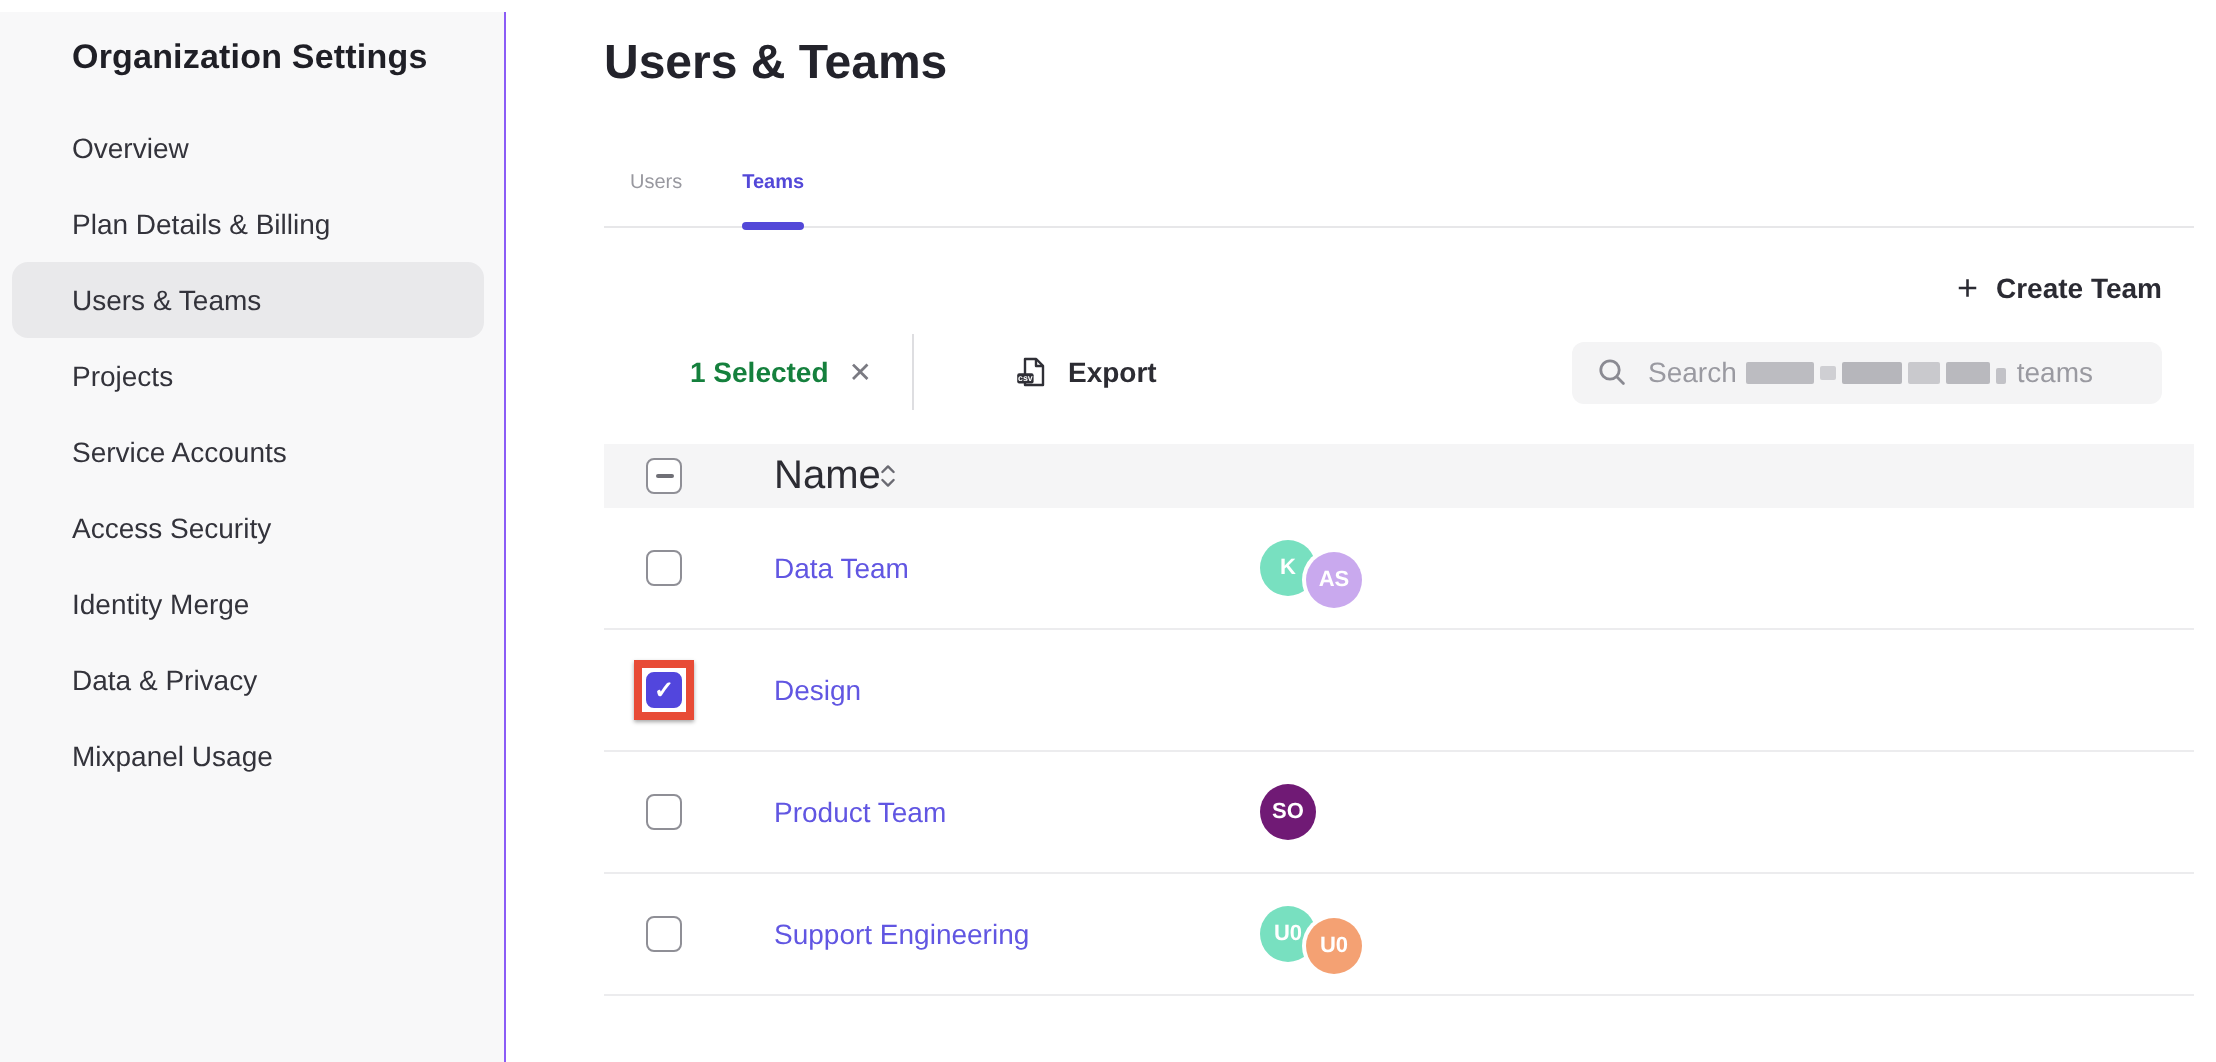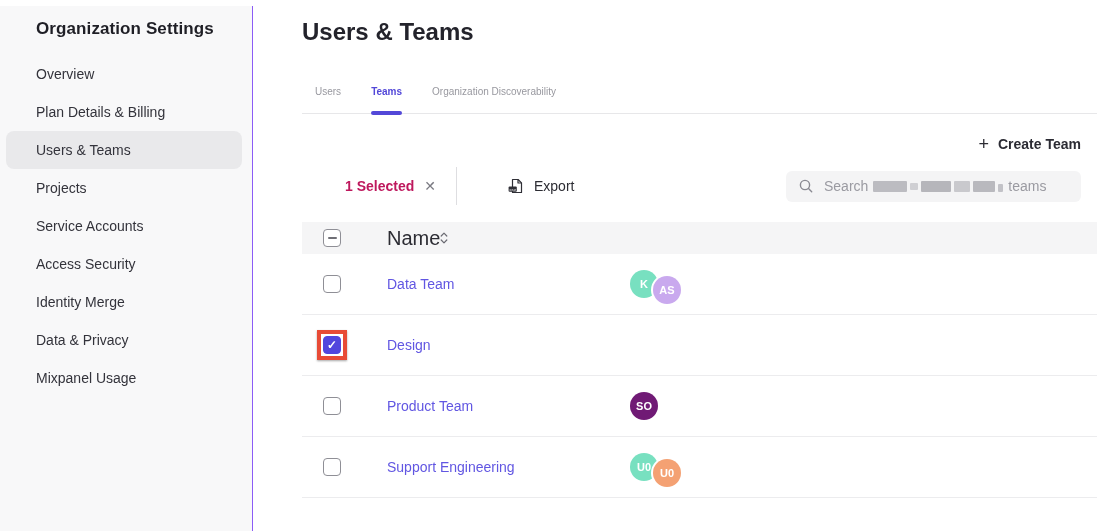--- a/index.html
+++ b/index.html
@@ -22,28 +22,28 @@
   .tab { position: relative; padding-bottom: 16px; font-size: 10px; color: #98989f; cursor: pointer; }
   .tab.active { color: #5348d8; font-weight: 600; }
   .tab.active::after { content: ""; position: absolute; left: 0; right: 0; bottom: -2px; height: 4px; border-radius: 3px; background: #5348d8; }
 
   .actions-row { display: flex; justify-content: flex-end; margin-top: 22px; padding-right: 16px; }
   .create-team { display: flex; align-items: center; gap: 9px; font-size: 14px; font-weight: 600; color: #2b2b33; background: none; border: none; cursor: pointer; font-family: inherit; }
   .plus-glyph { font-size: 18px; font-weight: 400; line-height: 14px; color: #2b2b33; }
 
   .toolbar { display: flex; align-items: center; margin-top: 10px; padding-left: 43px; height: 48px; }
   .selected-group { display: flex; align-items: center; gap: 10px; }
-  .selected-label { font-size: 14px; font-weight: 600; color: #be185d; }
+  .selected-label { font-size: 14px; font-weight: 600; color: #15803d; }
   .close-x { font-size: 14px; color: #7a7a82; cursor: pointer; line-height: 1; }
   .vdivider { width: 1px; height: 38px; background: #dedee1; margin: 0 22px 0 20px; }
 
   
   .anno { display: inline-flex; border: 4px solid #e84b36; background: #fff; padding: 2px; box-shadow: 0 1px 2px rgba(0,0,0,.35); }
   .delete-btn { display: flex; align-items: center; gap: 9px; background: #fff; border: 1px solid #4a4b50; border-radius: 2px; padding: 6px 13px 6px 11px; font-size: 14px; font-weight: 600; color: #2c2c33; cursor: pointer; font-family: inherit; }
-  .export-btn { display: flex; align-items: center; gap: 9px; background: none; border: none; margin-left: 28px; font-size: 14px; font-weight: 400; color: #2c2c33; cursor: pointer; font-family: inherit; }
+  .export-btn { display: flex; align-items: center; gap: 9px; background: none; border: none; margin-left: 28px; font-size: 14px; font-weight: 700; color: #2c2c33; cursor: pointer; font-family: inherit; }
 
   .spacer { flex: 1; }
   .search-box { display: flex; align-items: center; gap: 10px; width: 295px; height: 31px; margin-right: 16px; padding: 0 12px; border-radius: 6px; background: #f4f4f5; }
   .search-text { display: flex; align-items: center; gap: 5px; font-size: 14px; color: #9a9aa1; white-space: nowrap; }
   .redact-blocks { display: inline-flex; align-items: center; gap: 3px; }
   .redact-blocks i { display: inline-block; height: 11px; border-radius: 1px; }
   .rb1 { width: 34px; background: #bcbcc1; }
   .rb2 { width: 8px;  background: #cfcfd3; height: 7px !important; }
   .rb3 { width: 30px; background: #b6b6bb; }
   .rb4 { width: 16px; background: #c9c9cd; }
@@ -89,21 +89,20 @@
         <div class="side-item">Mixpanel Usage</div>
       </nav>
   </aside>
 
   <main class="main">
     <h1 class="page-title">Users &amp; Teams</h1>
 
     <div class="tabs">
         <div class="tab">Users</div>
         <div class="tab active">Teams</div>
-        <div class="tab">Organization Discoverability</div>
       </div>
 
     <div class="actions-row">
       <button class="create-team">
         <span class="plus-glyph">+</span>
         <span>Create Team</span>
       </button>
     </div>
 
     <div class="toolbar">

